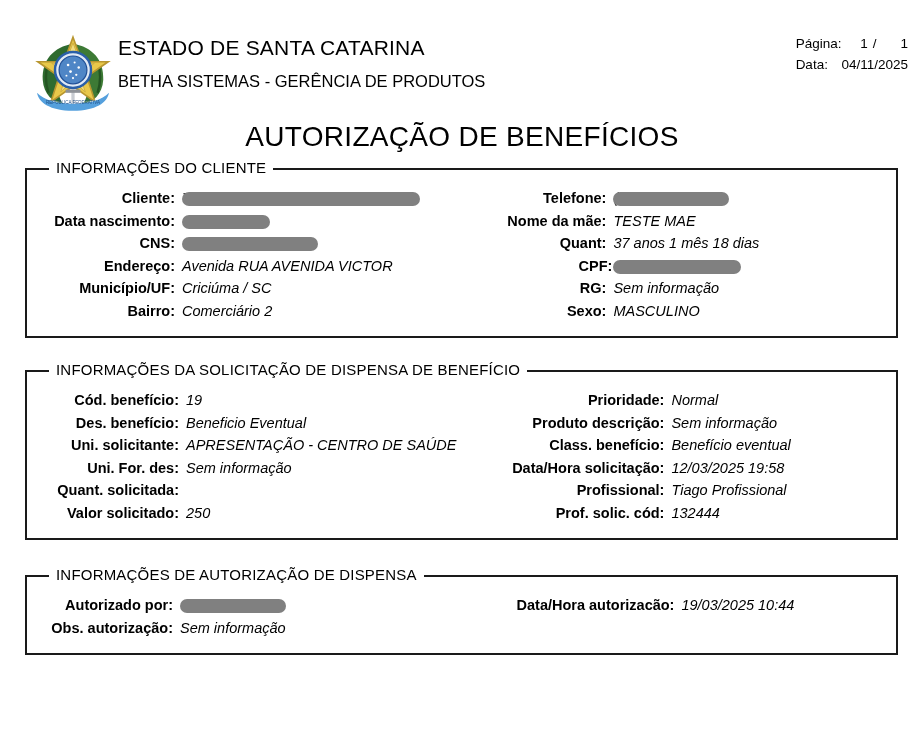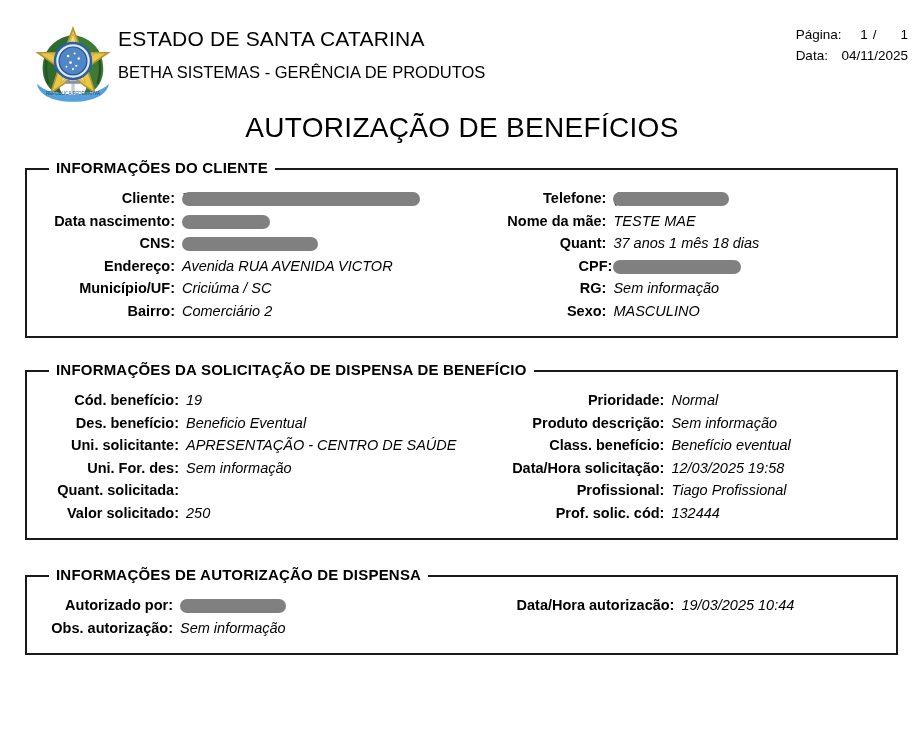--- a/index.html
+++ b/index.html
@@ -13,20 +13,21 @@
     font-family: "Liberation Sans", sans-serif;
     color: #000000;
     position: relative;
     overflow: hidden;
   }
 
   
   .doc-header {
     position: relative;
     height: 112px;
+    margin-top: 9px;
   }
   .crest {
     position: absolute;
     left: 32px;
     top: 20px;
     width: 82px;
     height: 90px;
   }
   .org-block {
     position: absolute;
@@ -86,21 +87,21 @@
     box-sizing: border-box;
     background: #fff;
   }
   .section-legend {
     position: absolute;
     top: -11px;
     left: 22px;
     background: #ffffff;
     padding: 0 7px;
     font-size: 15px;
-    font-weight: bold;
+    font-weight: normal;
     letter-spacing: 0.2px;
     white-space: nowrap;
   }
 
   
   .cols {
     display: flex;
     padding-top: 17px;
   }
   .col {

